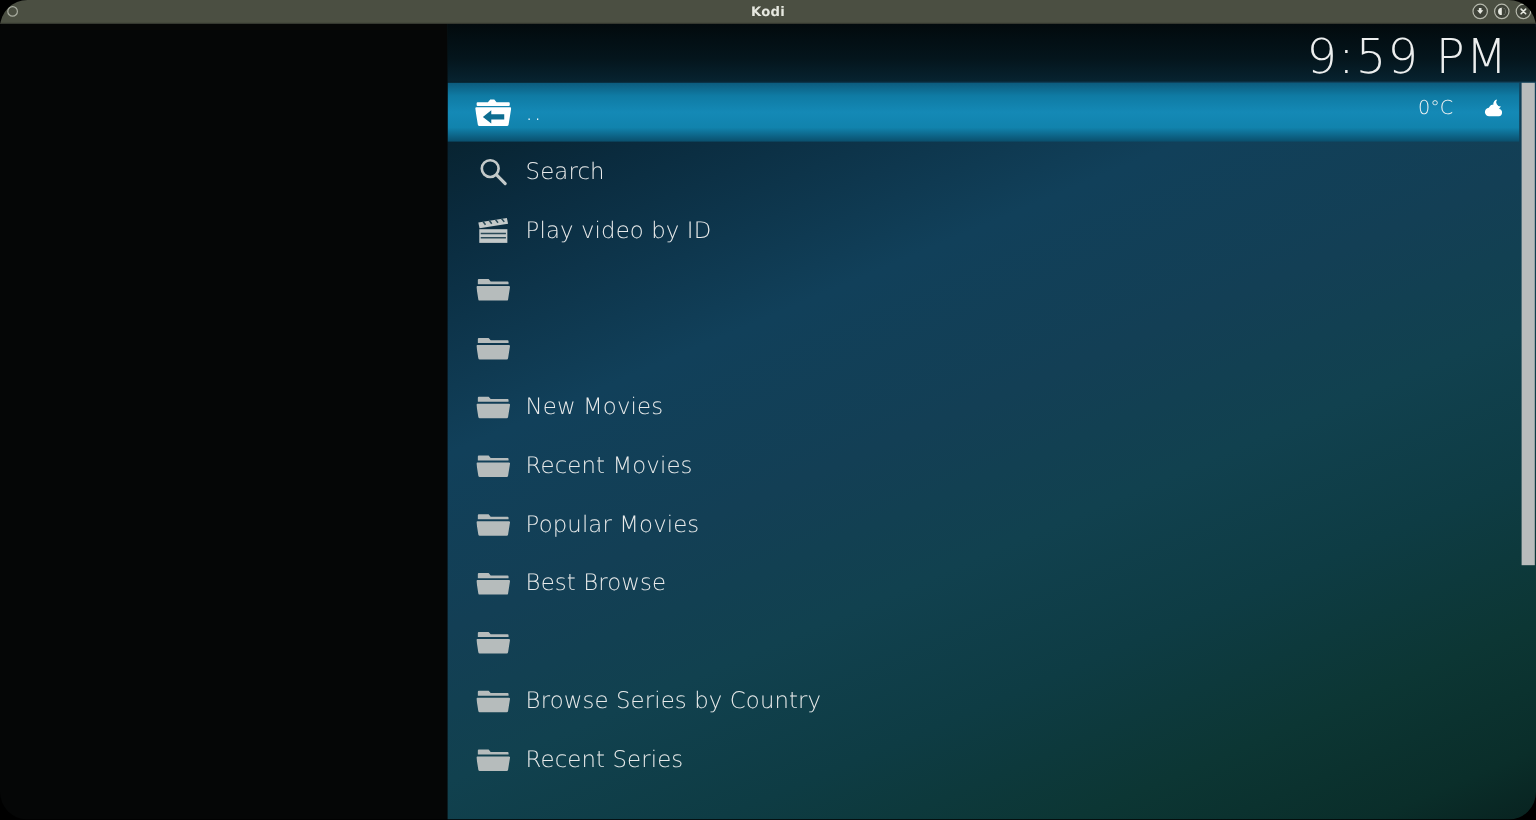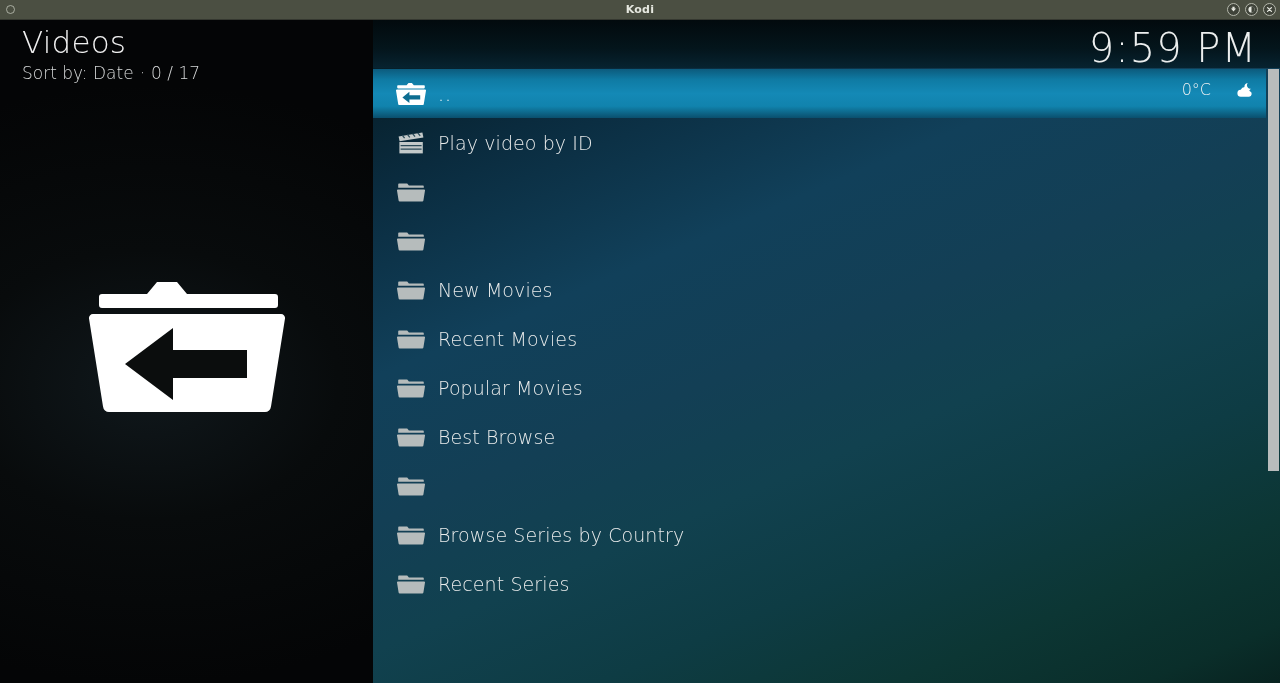--- a/index.html
+++ b/index.html
@@ -10,20 +10,21 @@
     overflow: hidden;
     background: #000;
     font-family: "DejaVu Sans", sans-serif;
   }
 
   #app {
     position: relative;
     width: 1280px;
     height: 683px;
     overflow: hidden;
+    border-radius: 23px;
   }
 
   
   .titlebar {
     position: absolute;
     left: 0; top: 0;
     width: 1280px; height: 20px;
     background: #4b4f42;
     border-bottom: 1px solid #353830;
     display: flex;
@@ -256,37 +257,20 @@
       <div class="win-btn">
         <svg width="9" height="9" viewBox="0 0 9 9">
           <path d="M2.6 2.6 L6.4 6.4 M6.4 2.6 L2.6 6.4" stroke="#e6e8e0" stroke-width="1.3" stroke-linecap="round"></path>
         </svg>
       </div>
     </div>
   </div>
 
   <div class="content">
 
-    <div class="left-panel">
-
-      <div class="big-folder-wrap">
-        <svg class="big-folder" viewBox="0 0 200 150">
-          <path d="M12 22 h48 l10 -12 h20 l10 12 h88 a3 3 0 0 1 3 3 v8 a3 3 0 0 1 -3 3 h-173 a3 3 0 0 1 -3 -3 v-8 a3 3 0 0 1 3 -3 z" fill="#ffffff"></path>
-          <path d="M6 42 h188 a4 4 0 0 1 4 4.6 l-14 88 a6 6 0 0 1 -6 5.4 h-156 a6 6 0 0 1 -6 -5.4 l-14 -88 a4 4 0 0 1 4 -4.6 z" fill="#ffffff"></path>
-          <path d="M38 92 L86 56 L86 78 L160 78 L160 106 L86 106 L86 128 Z" fill="#0b0d0d"></path>
-        </svg>
-      </div>
-
-      <div class="left-header">
-        <div class="page-title">Videos</div>
-        <div class="page-subtitle">
-          <span>Sort by: Date</span><span class="dot">·</span><span>0 / 17</span>
-        </div>
-      </div>
-    </div>
 
     <div class="right-panel">
 
       <div class="clock">9:59 PM</div>
 
       <div class="weather">
         <span class="weather-temp">0°C</span>
         <svg class="weather-icon" viewBox="0 0 24 20">
           <path d="M13.8 2.2 a4 4 0 0 0 3.6 6.4 a3.9 3.9 0 0 1 -7 -1.3 a4 4 0 0 1 3.4 -5.1 z" fill="#ffffff"></path>
           <path d="M6.6 17.6 a3.9 3.9 0 0 1 -0.5 -7.8 a5.2 5.2 0 0 1 9.9 1.2 a3.4 3.4 0 0 1 -0.6 6.6 z" fill="#ffffff"></path>
@@ -299,20 +283,29 @@
               <svg width="30" height="24" viewBox="0 0 30 24">
                 <path d="M2 3.2 h8.6 l1.9 -2.2 h3.4 l1.9 2.2 h10.2 a0.8 0.8 0 0 1 0.8 0.8 v1.6 a0.8 0.8 0 0 1 -0.8 0.8 h-26 a0.8 0.8 0 0 1 -0.8 -0.8 v-1.6 a0.8 0.8 0 0 1 0.8 -0.8 z" fill="#ffffff"></path>
                 <path d="M1 7.4 h28 a1 1 0 0 1 1 1.1 l-2.2 13.4 a1.4 1.4 0 0 1 -1.4 1.2 h-22.8 a1.4 1.4 0 0 1 -1.4 -1.2 l-2.2 -13.4 a1 1 0 0 1 1 -1.1 z" fill="#ffffff"></path>
                 <path d="M6.4 15.4 L13.4 9.8 L13.4 13.2 L24.2 13.2 L24.2 17.6 L13.4 17.6 L13.4 21 Z" fill="#0c6d91"></path>
               </svg>
             </span>
             <span class="row-label">..</span>
           </div>
           <div class="list-row">
             <span class="row-icon">
+              <svg width="26" height="26" viewBox="0 0 26 26">
+                <circle cx="10.5" cy="10.5" r="7" fill="none" stroke="#c3c9c9" stroke-width="2.2"></circle>
+                <path d="M15.8 15.8 L23 23" stroke="#c3c9c9" stroke-width="2.6" stroke-linecap="round"></path>
+              </svg>
+            </span>
+            <span class="row-label">Search</span>
+          </div>
+          <div class="list-row">
+            <span class="row-icon">
               <svg width="28" height="24" viewBox="0 0 28 24">
                 <path d="M1.6 5.4 L25.4 1.6 L26.4 6.4 L2.6 10.2 Z" fill="#c3c9c9"></path>
                 <path d="M5.2 4.2 L7.6 7.2 M10.4 3.4 L12.8 6.4 M15.6 2.6 L18 5.6 M20.8 1.9 L23.2 4.9" stroke="#2a4a58" stroke-width="1.3"></path>
                 <rect x="2.4" y="11" width="23.4" height="11.4" fill="#c3c9c9"></rect>
                 <path d="M3.6 14.6 h21 M3.6 18.2 h21" stroke="#2a4a58" stroke-width="1.3"></path>
               </svg>
             </span>
             <span class="row-label">Play video by ID</span>
           </div>
           <div class="list-row">

